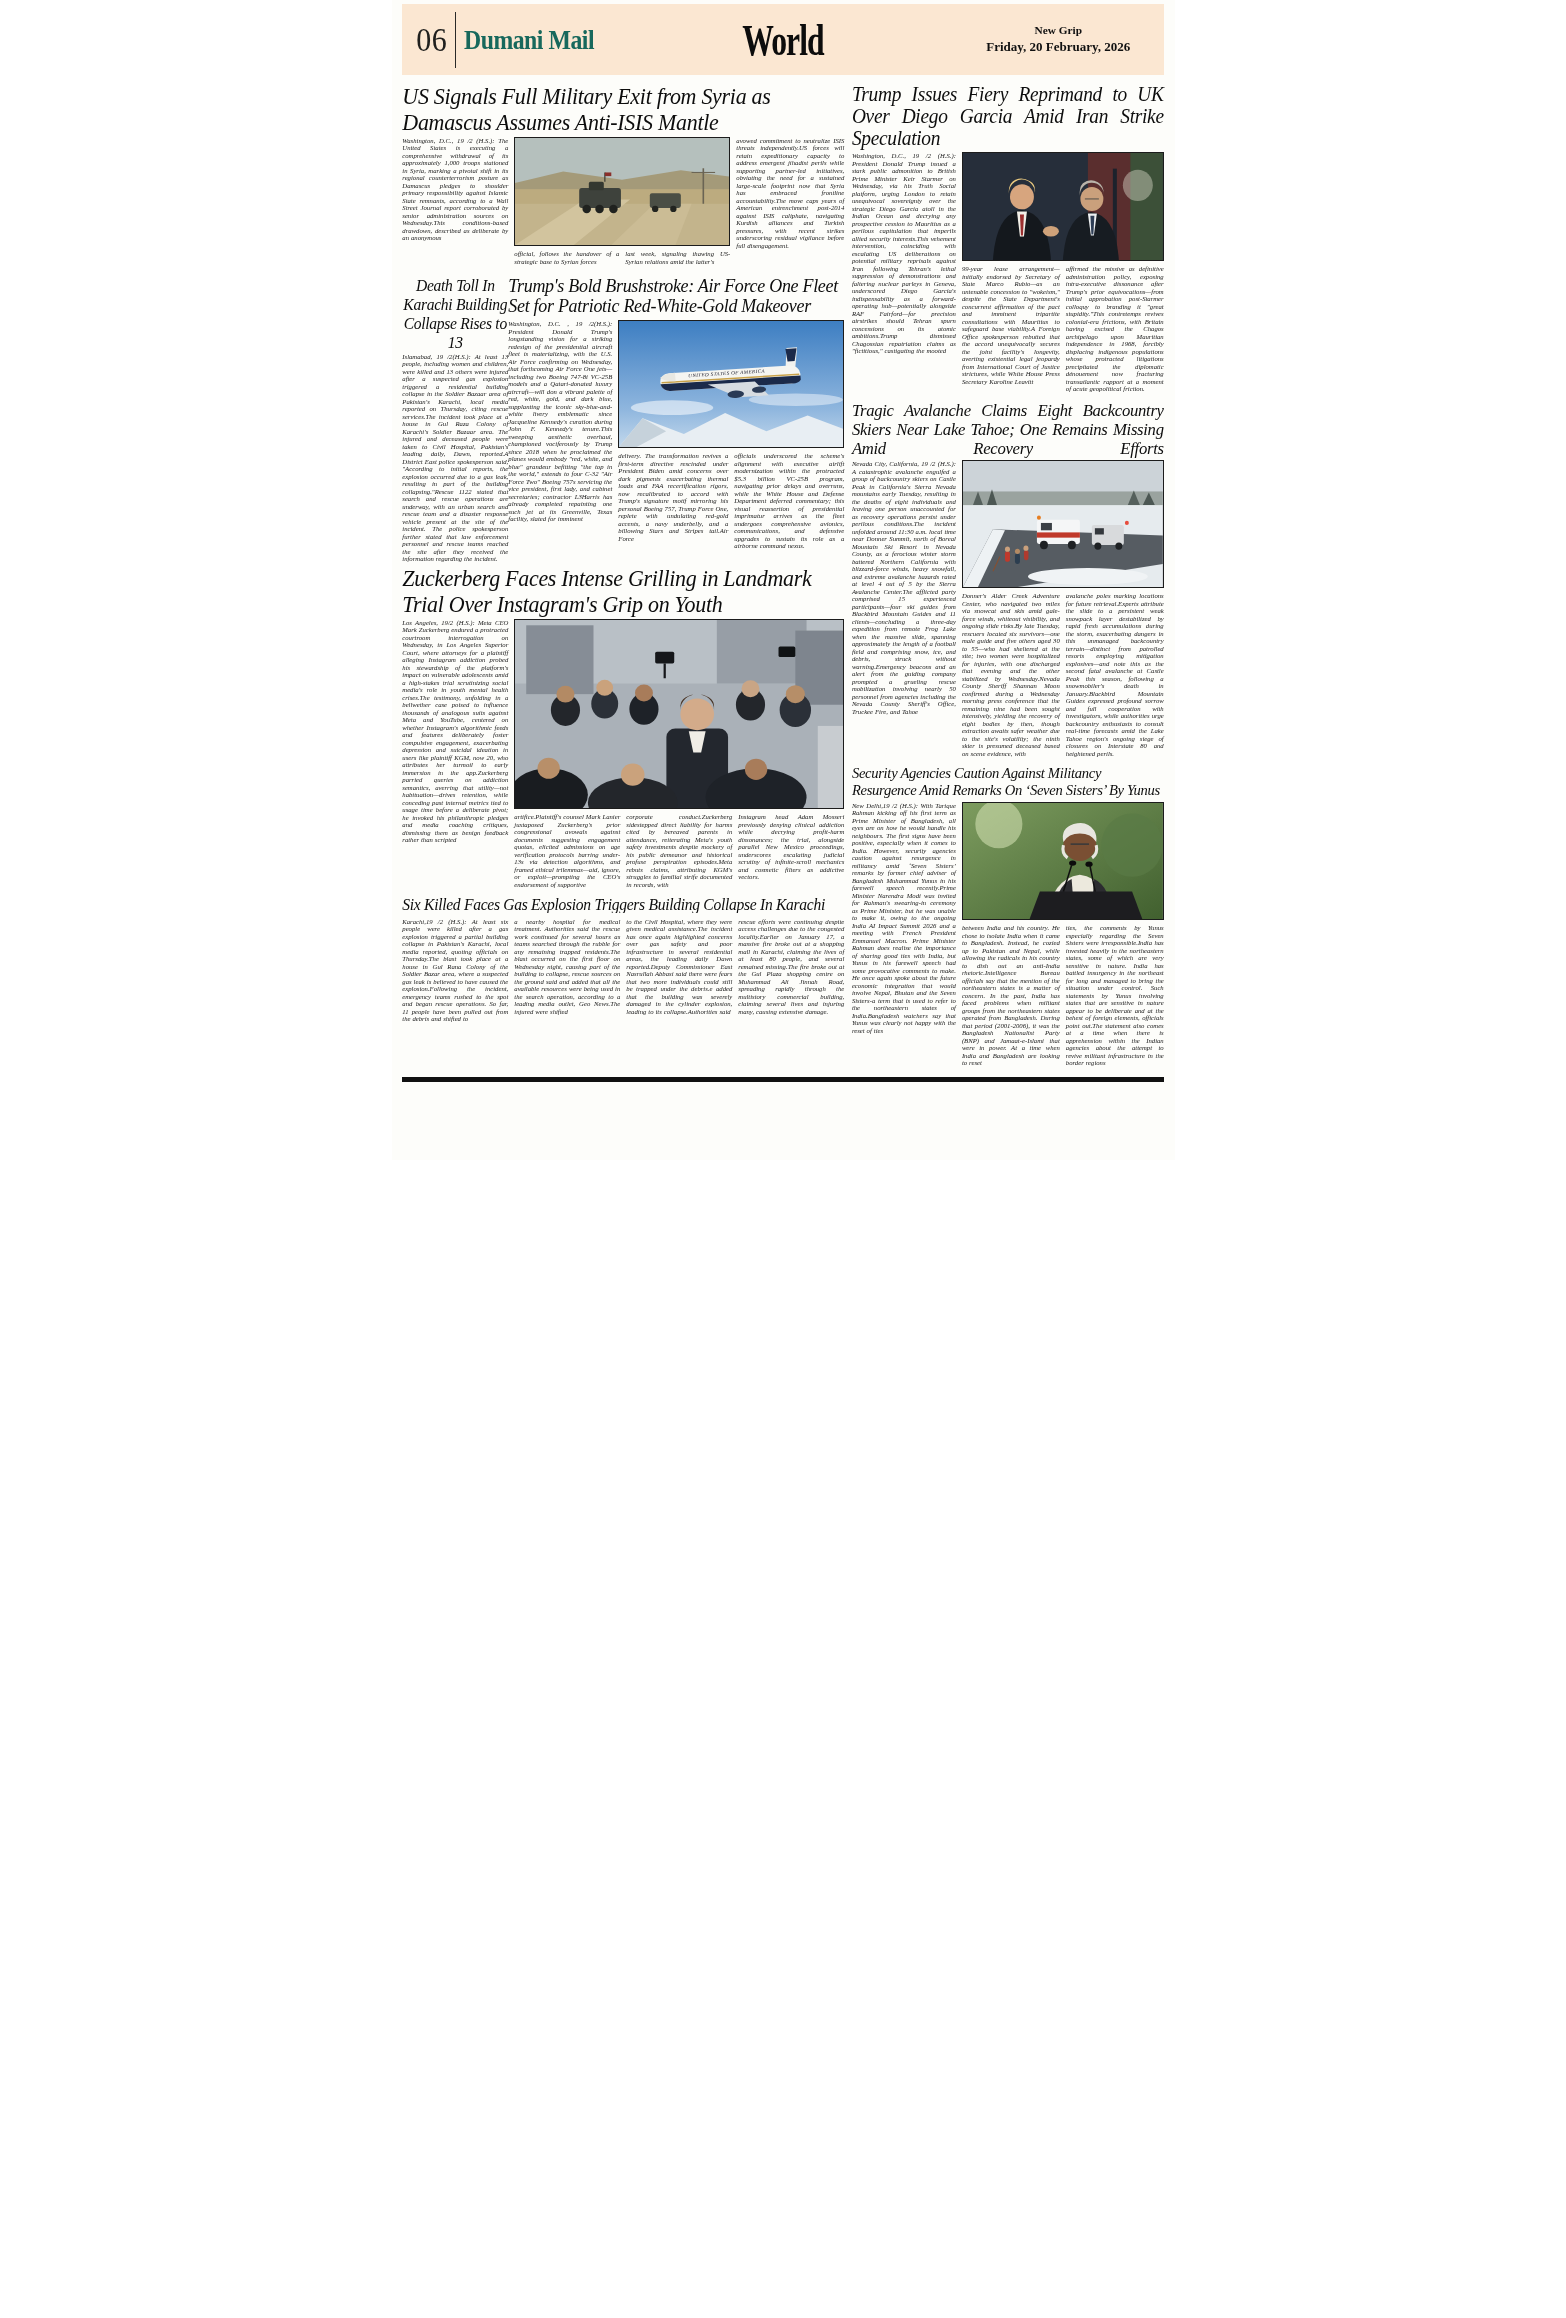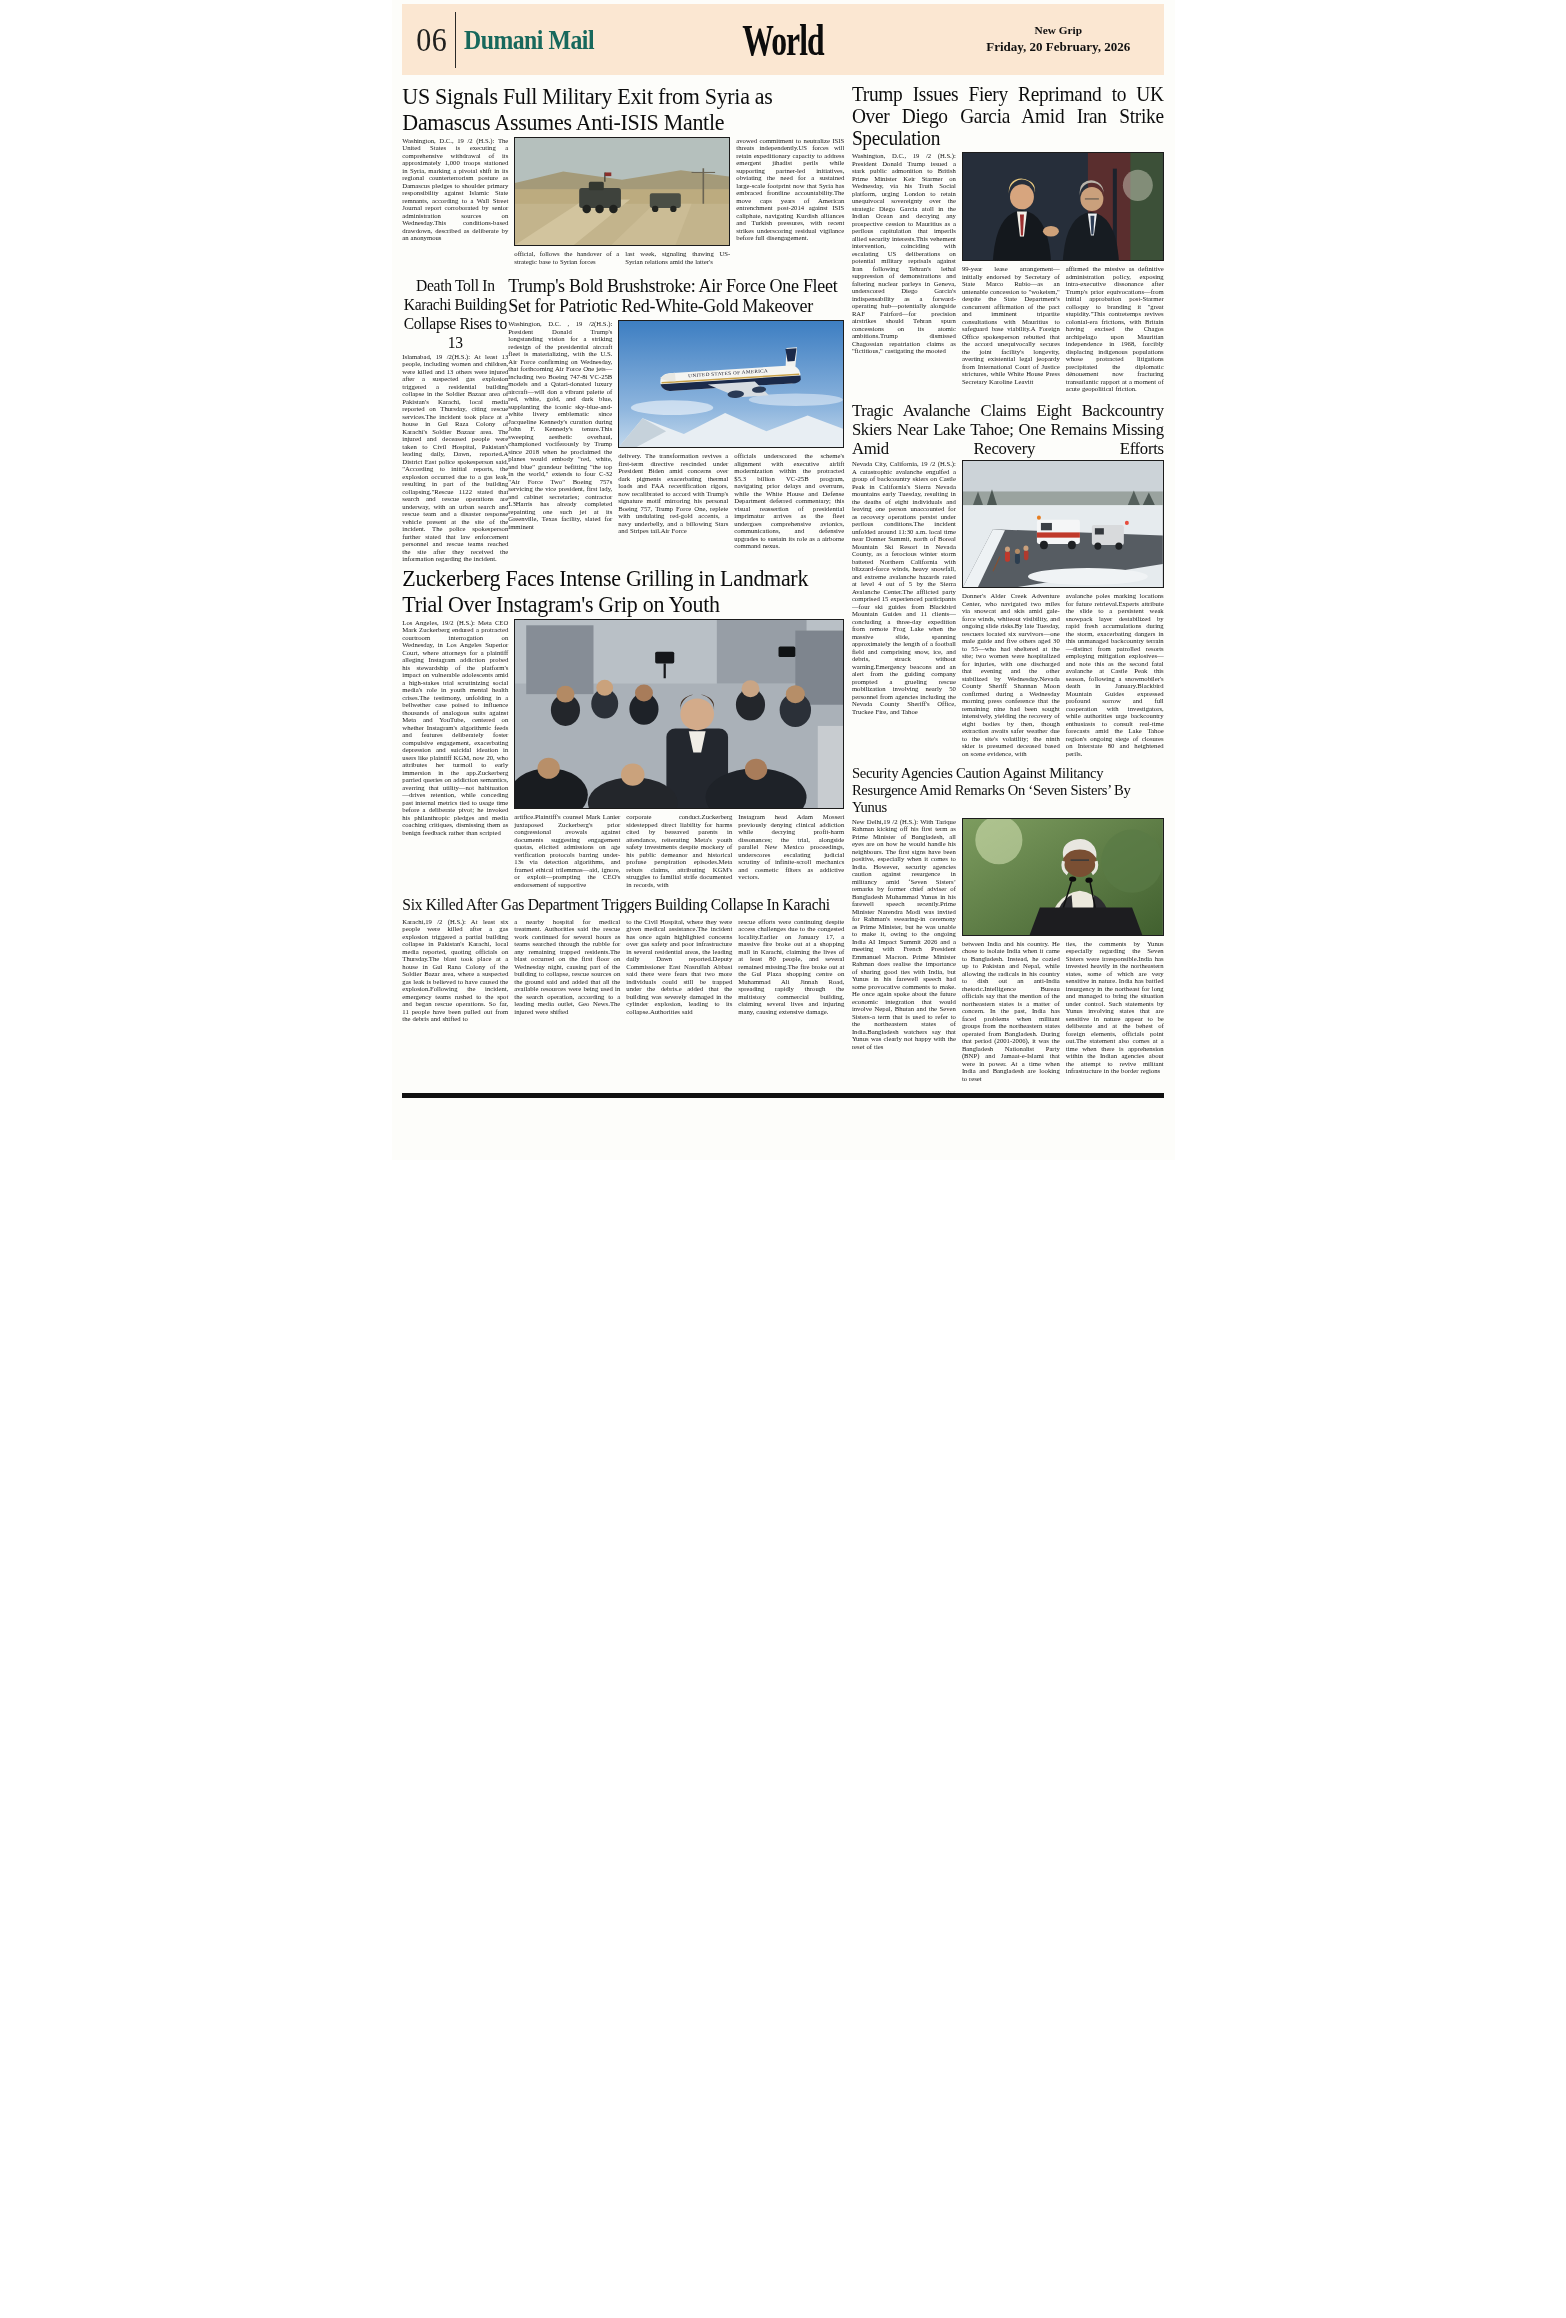--- a/index.html
+++ b/index.html
@@ -16,21 +16,21 @@
   .mh-center { position:absolute; left:50%; transform:translateX(-50%); }
   .section-title { font-size:36px; font-weight:700; color:#0c0c0c; letter-spacing:-1.1px; display:inline-block; transform:scale(0.88,1.22); }
   .mh-right { margin-left:auto; text-align:center; padding-right:19.4px; }
   .mh-city { font-size:11.3px; font-weight:700; color:#111; }
   .mh-date { font-size:13px; font-weight:700; color:#111; margin-top:3.2px; }
 
   
   .content { display:flex; gap:7.6px; margin-top:8.6px; }
   .col-left { width:442px; flex:0 0 442px; }
   .col-right { flex:1 1 auto; }
-  article { margin-bottom:7.6px; }
+  article { margin-bottom:7.6px;font-style:italic; }
   .row { display:flex; gap:6px; }
   .gcol { flex:1 1 0; }
 
   .headline { font-weight:400; color:#0d0d0d; line-height:1.08; letter-spacing:-0.3px; margin-bottom:5.4px; transform:scaleY(1.06); transform-origin:left top; }
   .hl-xl { font-size:22px; }
   .hl-lg { font-size:19.4px; }
   .hl-md { font-size:18px; }
   .hl-sm { font-size:15.6px; }
   .hl-center { text-align:center; transform-origin:center top; }
   .hl-justify { text-align:justify; text-align-last:justify; }
@@ -201,21 +201,21 @@
             <div class="sub-cols">
               <div class="btxt gcol">artifice.Plaintiff's counsel Mark Lanier juxtaposed Zuckerberg's prior congressional avowals against documents suggesting engagement quotas, elicited admissions on age verification protocols barring under-13s via detection algorithms, and framed ethical trilemmas—aid, ignore, or exploit—prompting the CEO's endorsement of supportive</div>
               <div class="btxt gcol">corporate conduct.Zuckerberg sidestepped direct liability for harms cited by bereaved parents in attendance, reiterating Meta's youth safety investments despite mockery of his public demeanor and historical profuse perspiration episodes.Meta rebuts claims, attributing KGM's struggles to familial strife documented in records, with</div>
               <div class="btxt gcol">Instagram head Adam Mosseri previously denying clinical addiction while decrying profit-harm dissonances; the trial, alongside parallel New Mexico proceedings, underscores escalating judicial scrutiny of infinite-scroll mechanics and cosmetic filters as addictive vectors.</div>
             </div>
           </div>
         </div>
       </article>
 
       <article>
-        <h2 class="headline hl-sm">Six Killed After Gas Department Triggers Building Collapse In Karachi</h2>
+        <h2 class="headline hl-sm">Six Killed Faces Gas Explosion Triggers Building Collapse In Karachi</h2>
         <div class="row">
           <div class="btxt gcol">Karachi,19 /2 (H.S.): At least six people were killed after a gas explosion triggered a partial building collapse in Pakistan's Karachi, local media reported, quoting officials on Thursday.The blast took place at a house in Gul Rana Colony of the Soldier Bazar area, where a suspected gas leak is believed to have caused the explosion.Following the incident, emergency teams rushed to the spot and began rescue operations. So far, 11 people have been pulled out from the debris and shifted to</div>
           <div class="btxt gcol">a nearby hospital for medical treatment. Authorities said the rescue work continued for several hours as teams searched through the rubble for any remaining trapped residents.The blast occurred on the first floor on Wednesday night, causing part of the building to collapse, rescue sources on the ground said and added that all the available resources were being used in the search operation, according to a leading media outlet, Geo News.The injured were shifted</div>
           <div class="btxt gcol">to the Civil Hospital, where they were given medical assistance.The incident has once again highlighted concerns over gas safety and poor infrastructure in several residential areas, the leading daily Dawn reported.Deputy Commissioner East Nasrullah Abbasi said there were fears that two more individuals could still be trapped under the debris.e added that the building was severely damaged in the cylinder explosion, leading to its collapse.Authorities said</div>
           <div class="btxt gcol">rescue efforts were continuing despite access challenges due to the congested locality.Earlier on January 17, a massive fire broke out at a shopping mall in Karachi, claiming the lives of at least 80 people, and several remained missing.The fire broke out at the Gul Plaza shopping centre on Muhammad Ali Jinnah Road, spreading rapidly through the multistory commercial building, claiming several lives and injuring many, causing extensive damage.</div>
         </div>
       </article>
     </section>
 
     <section class="col-right">

